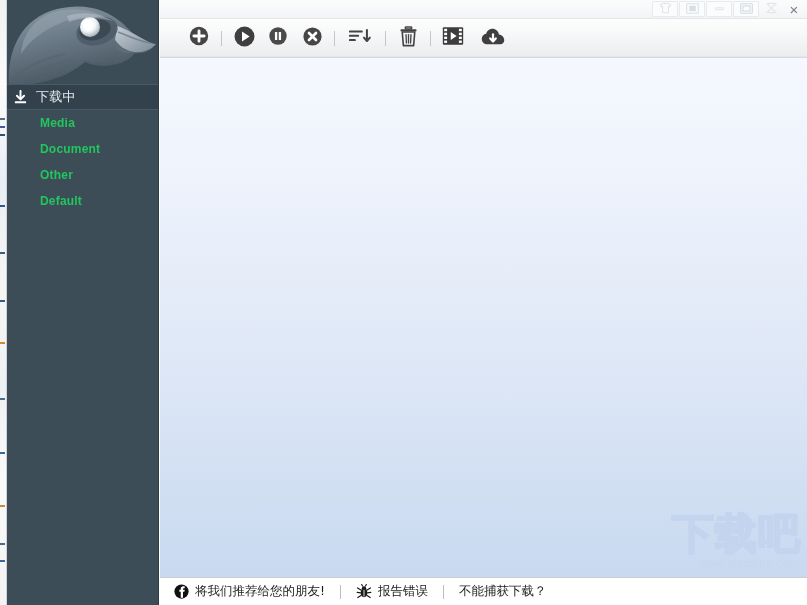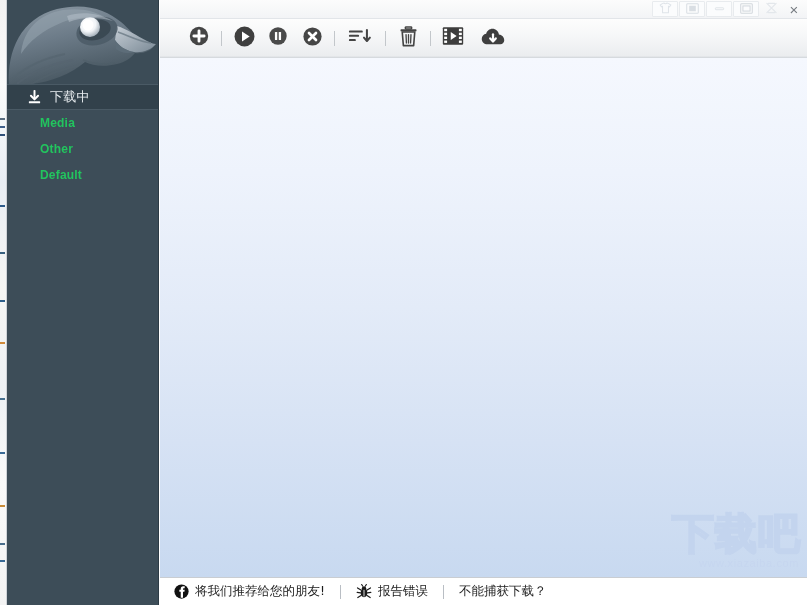--- a/index.html
+++ b/index.html
@@ -32,21 +32,21 @@
     position:absolute; left:0; top:0; width:152px; height:84px;
     background:#3c4c57;
     overflow:hidden;
   }
   .logo-area svg { position:absolute; left:-6px; top:-4px; }
 
   .nav { position:absolute; left:0; top:84px; width:152px; }
   .nav-row {
     position:relative; height:26px; display:flex; align-items:center;
     color:#e7ecef; font-size:12.5px; font-weight:bold;
-    padding-left:19px;
+    padding-left:5px;
     white-space:nowrap;
   }
   .nav-row.selected {
     background:#32414b;
     border-top:1px solid #4a5a65;
     border-bottom:1px solid #4a5a65;
   }
   .nav-row .ic {
     width:17px; height:17px; margin-right:7px; flex:0 0 17px;
     display:flex; align-items:center; justify-content:center;
@@ -205,20 +205,23 @@
           </svg>
         </span>
         <span class="lbl">下载中</span>
       </div>
 
 
       <div class="nav-sub">
         <span>Media</span>
       </div>
       <div class="nav-sub">
+        <span>Document</span>
+      </div>
+      <div class="nav-sub">
         <span>Other</span>
       </div>
 
 
       <div class="nav-sub">
         <span>Default</span>
       </div>
 
     </div>
   </div>

